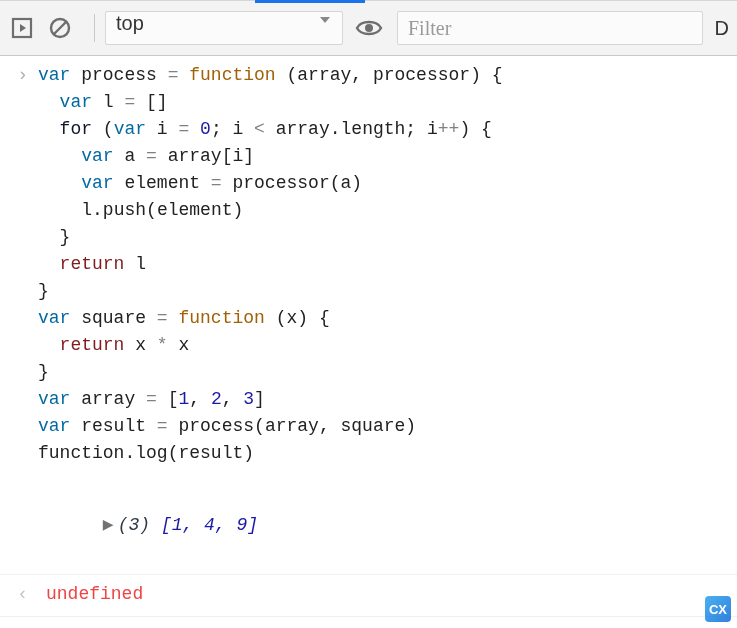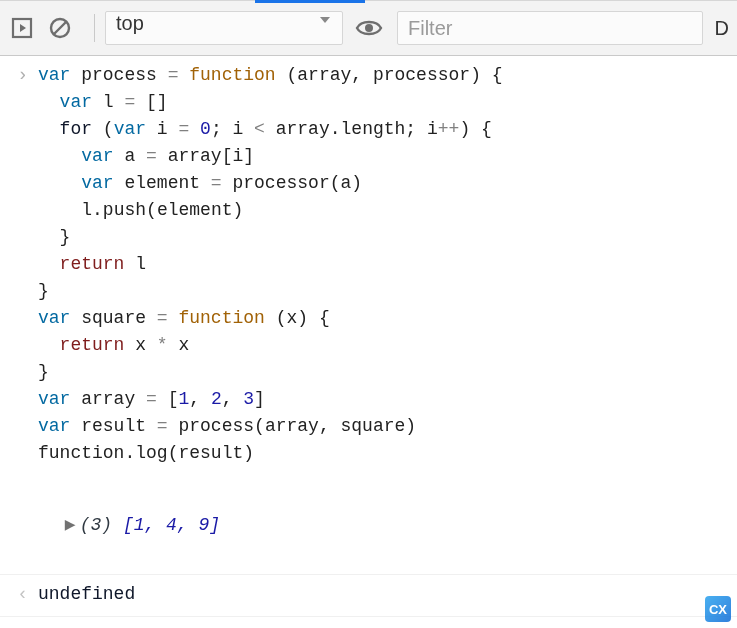--- a/index.html
+++ b/index.html
@@ -61,21 +61,21 @@
   .context-select .label { font-family: -apple-system, Helvetica, Arial, sans-serif; font-size: 20px; color:#333; }
   .chev { color:#888; }
   .eye { margin: 0 14px 0 12px; color:#6e6e6e; }
   .filter {
     flex: 1;
     height: 34px;
     background: #fbfbfb;
     border: 1px solid #d6d6d6;
     border-radius: 2px;
     padding: 0 10px;
-    font-family: Liberation Sans, sans-serif;
+    font-family: Liberation Serif, serif;
     font-size: 20px;
     color: #333;
     outline: none;
   }
   .filter::placeholder { color: #9a9a9a; }
   .right-edge { margin-left: 12px; font-family: -apple-system, Helvetica, Arial, sans-serif; font-size:20px; color:#333; }
 
   .console-body { font-size: 18px; line-height: 27px; }
   .row { display: flex; border-bottom: 1px solid #f0f0f0; padding: 6px 0 8px 0;}
   .row.noborder { border-bottom: none; }
@@ -84,21 +84,21 @@
     flex-shrink: 0;
     text-align: right;
     padding-right: 10px;
     color: #b0b0b0;
     user-select: none;
   }
   .gutter.blue { color: #367cf1; font-weight: bold; }
   .content { flex: 1; white-space: pre; font-family: Menlo, Consolas, "Courier New", monospace; }
   .content.italic { font-style: italic; color:#303942; }
   .content .num-it { color: #1a1aa6; }
-  .undo { color: #0f172a; }
+  .undo { color: #ef4444; margin-left: 8px; }
   .expand-tri { color:#727272; margin-right:4px; }
 
   
   .tok-var { color:#0369a1; }
   .tok-id  { color:#222; }
   .tok-fn  { color:#a16207; }
   .tok-op  { color:#808080; }
   .tok-num { color:#1a1aa6; }
   .tok-br  { color:#222; }
   .tok-dot { color:#222; }
@@ -182,21 +182,21 @@
 <span>  </span><span class="tok-ret">return </span><span class="tok-id">l</span>
 <span class="tok-br">}</span>
 <span class="tok-var">var </span><span class="tok-id">square </span><span class="tok-op">= </span><span class="tok-fn">function </span><span class="tok-br">(</span><span class="tok-id">x</span><span class="tok-br">) {</span>
 <span>  </span><span class="tok-ret">return </span><span class="tok-id">x </span><span class="tok-op">* </span><span class="tok-id">x</span>
 <span class="tok-br">}</span>
 <span class="tok-var">var </span><span class="tok-id">array </span><span class="tok-op">= </span><span class="tok-br">[</span><span class="tok-num">1</span><span class="tok-br">, </span><span class="tok-num">2</span><span class="tok-br">, </span><span class="tok-num">3</span><span class="tok-br">]</span>
 <span class="tok-var">var </span><span class="tok-id">result </span><span class="tok-op">= </span><span class="tok-id">process</span><span class="tok-br">(</span><span class="tok-id">array</span><span class="tok-br">, </span><span class="tok-id">square</span><span class="tok-br">)</span>
 <span class="tok-id">function</span><span class="tok-dot">.</span><span class="tok-id">log</span><span class="tok-br">(</span><span class="tok-id">result</span><span class="tok-br">)</span></div>
   </div>
 
-  <div class="row" style="padding-top:10px;flex-direction:column;">
+  <div class="row" style="padding-top:10px;">
     <div class="gutter"></div>
     <div class="content italic">
       <span class="expand-tri">▶</span><span>(3)</span> <span class="num-it">[1, 4, 9]</span>
     </div>
   </div>
 
   <div class="row">
     <div class="gutter" style="color:#c4c4c4;">‹︎</div>
     <div class="content undo">undefined</div>
   </div>

